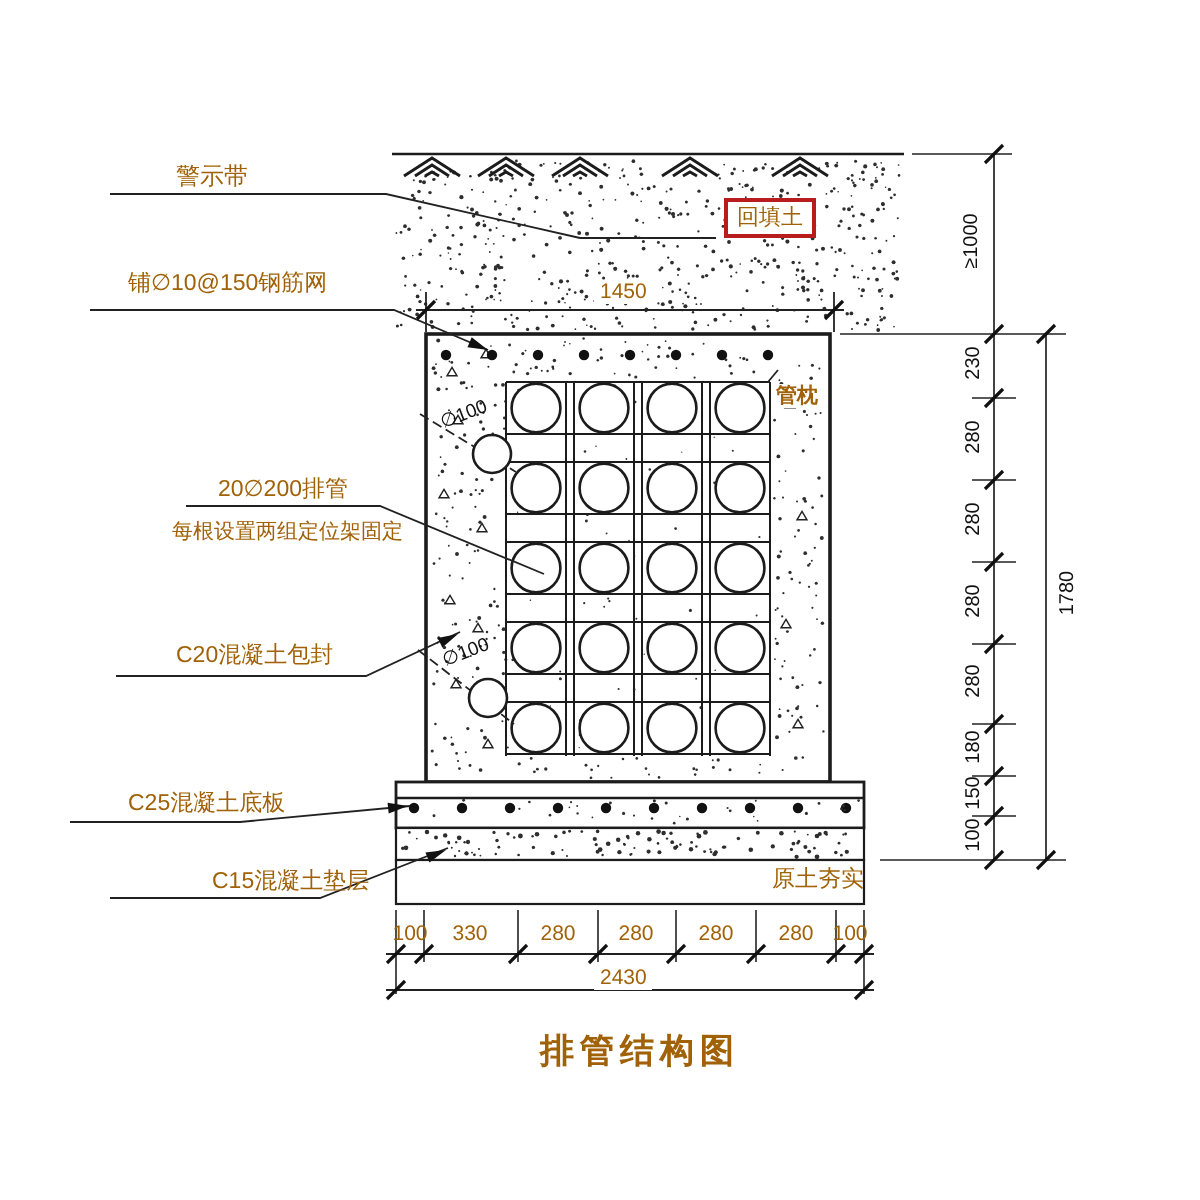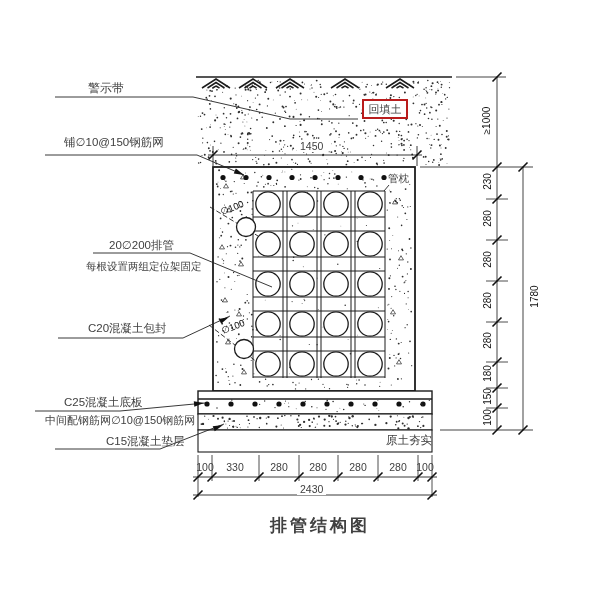--- a/index.html
+++ b/index.html
@@ -1,27 +1,27 @@
 <!DOCTYPE html>
 <html><head>
 <meta charset="utf-8">
 <style>
   html,body{margin:0;padding:0;background:#fff;}
   #stage{position:relative;width:600px;height:600px;background:#fff;overflow:hidden;
          font-family:"Liberation Sans","DejaVu Sans",sans-serif;color:#111;}
   #draw{position:absolute;left:0;top:0;}
-  .lbl{position:absolute;white-space:nowrap;color:#404040;line-height:1.15;}
+  .lbl{position:absolute;white-space:nowrap;color:#a16207;line-height:1.15;}
   .s12{font-size:12px;} .s115{font-size:11.5px;} .s11{font-size:11px;} .s105{font-size:10.5px;}
   .ctr{text-align:center;}
   .whitebg{background:#fff;padding:0 3px;}
   .vdim{position:absolute;width:40px;text-align:center;transform:rotate(-90deg);font-size:10px;white-space:nowrap;color:#111;}
   .vdim2{position:absolute;width:36px;text-align:center;transform:rotate(-90deg);font-size:10px;white-space:nowrap;color:#111;}
   .dia{position:absolute;width:38px;text-align:center;transform:rotate(-21deg);font-size:9.5px;white-space:nowrap;color:#111;}
   .boxed{border:2px solid #b91c1c;background:#fff;}
-  .bold{font-weight:normal;}
+  .bold{font-weight:bold;margin-top:20px;}
   #title{letter-spacing:3px;font-weight:bold;font-size:17px;}
 </style>
 </head>
 <body>
 
 <div id="stage">
 
   <svg id="draw" width="600" height="600" viewBox="0 0 600 600">
 
     <g id="stip-backfill">
@@ -1256,21 +1256,20 @@
   <div class="lbl s105 bold whitebg" style="left:387px;top:172px;padding:0 1px;">管枕</div>
 
   <div class="lbl s115 ctr" style="left:93px;top:239px;width:97px;">20∅200排管</div>
   <div class="lbl s105" style="left:86px;top:260px;">每根设置两组定位架固定</div>
 
   <div class="dia" style="left:213px;top:202px;">∅100</div>
   <div class="dia" style="left:214px;top:321px;">∅100</div>
 
   <div class="lbl s115" style="left:88px;top:322px;">C20混凝土包封</div>
   <div class="lbl s115" style="left:64px;top:396px;">C25混凝土底板</div>
-  <div class="lbl s11" style="left:45px;top:414px;">中间配钢筋网∅10@150钢筋网</div>
   <div class="lbl s115" style="left:78px;top:435px;margin-left:28px;">C15混凝土垫层</div>
 
   <div class="lbl s115 ctr" style="left:198px;top:434px;width:234px;text-align:right;">原土夯实</div>
 
   <div class="lbl s105 ctr" style="left:185px;top:461px;width:40px;">100</div>
   <div class="lbl s105 ctr" style="left:215px;top:461px;width:40px;">330</div>
   <div class="lbl s105 ctr" style="left:259px;top:461px;width:40px;">280</div>
   <div class="lbl s105 ctr" style="left:298px;top:461px;width:40px;">280</div>
   <div class="lbl s105 ctr" style="left:338px;top:461px;width:40px;">280</div>
   <div class="lbl s105 ctr" style="left:378px;top:461px;width:40px;">280</div>

